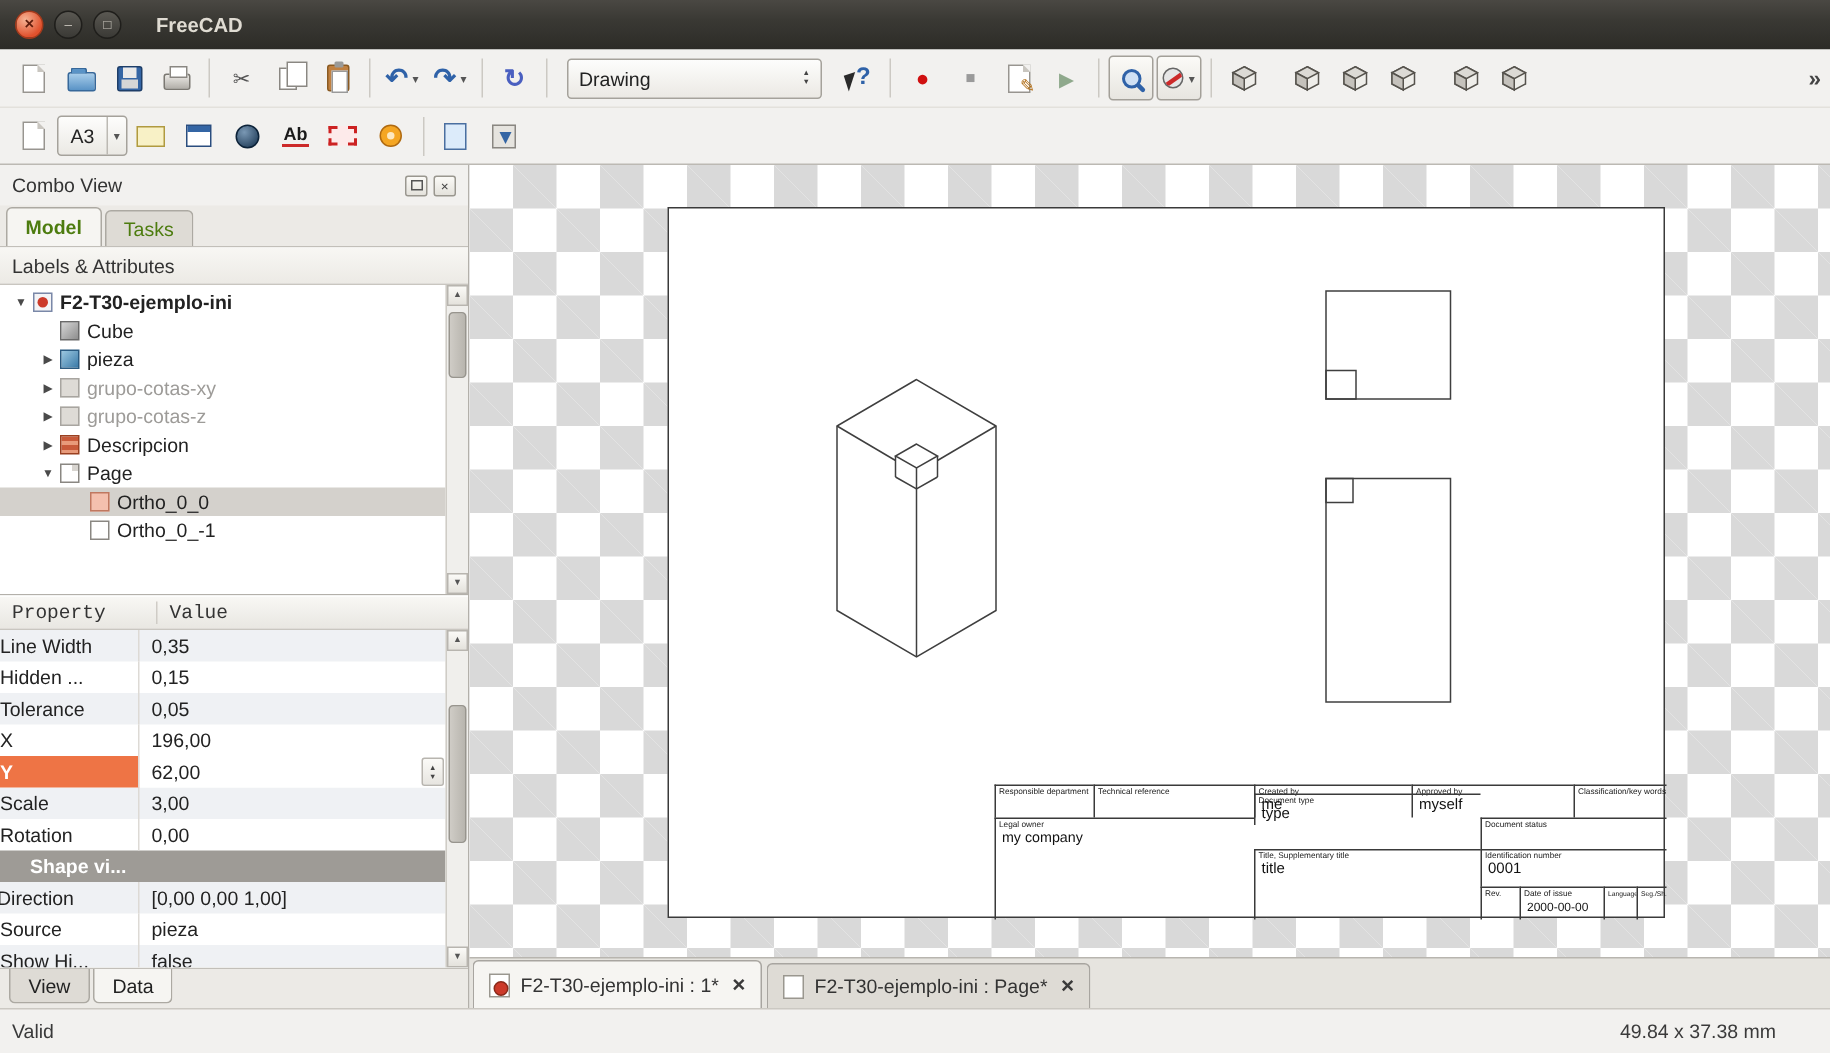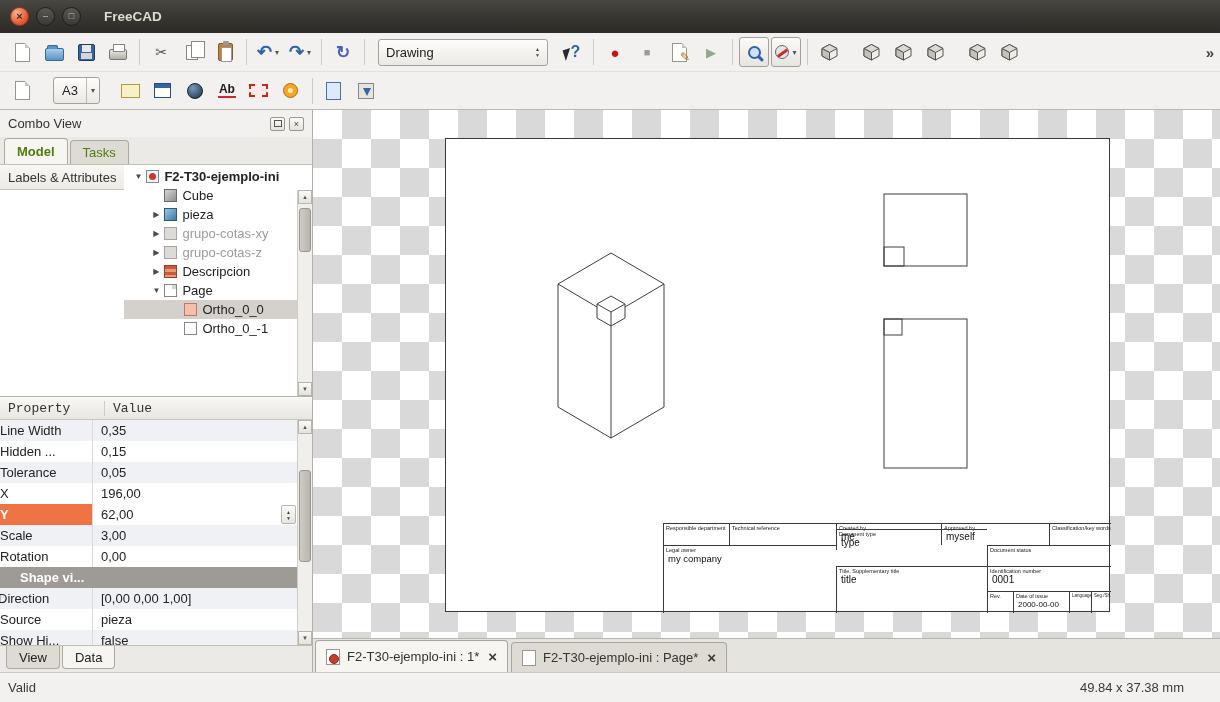--- a/index.html
+++ b/index.html
@@ -50,21 +50,21 @@
 .cursor-shape{width:0;height:0;border-top:11px solid #2a2a2a;border-right:8px solid transparent;transform:rotate(-18deg);margin-right:-1px;margin-top:4px;}
 .q{color:#2f62a8;font-weight:bold;font-size:16px;}
 .mag{width:13px;height:13px;border:2px solid #2f62a8;border-radius:50%;background:#cfe0f4;position:relative;}
 .mag:after{content:"";position:absolute;width:7px;height:3px;background:#2f62a8;transform:rotate(45deg);right:-5px;bottom:-3px;border-radius:2px;}
 .dstyle{width:14px;height:14px;border:1px solid #666;border-radius:50%;background:#e6e6e6;position:relative;overflow:hidden;}
 .dstyle:after{content:"";position:absolute;left:-2px;top:5px;width:19px;height:3px;background:#cc2a2a;transform:rotate(-35deg);}
 .pencil-overlay{position:absolute;right:4px;bottom:3px;font-size:12px;color:#b06a10;}
 .combo{width:170px;height:27px;background:linear-gradient(#fdfdfc,#ebe9e4);border:1px solid #a5a29b;border-radius:3px;display:flex;align-items:center;padding:0 7px;margin:0 8px;gap:21px;}
 .combo .clabel{flex:1;font-size:13px;color:#222;}
 .spinstack{display:flex;flex-direction:column;align-items:center;font-size:5px;color:#444;line-height:6px;}
-.a3btn{height:27px;border:1px solid #a5a29b;border-radius:3px;background:linear-gradient(#fdfdfc,#ebe9e4);display:flex;align-items:center;margin:0 15px;}
+.a3btn{height:27px;border:1px solid #a5a29b;border-radius:3px;background:linear-gradient(#fdfdfc,#ebe9e4);display:flex;align-items:center;margin:0 0;}
 .a3btn .a3label{padding:0 8px;font-size:13px;}
 .a3btn .a3arrow{border-left:1px solid #bcb9b3;height:100%;display:flex;align-items:center;padding:0 4px;font-size:8px;color:#555;}
 .ic-land{width:19px;height:14px;background:#f8f1c6;border:1px solid #b09a40;}
 .ic-bluewin{width:17px;height:15px;background:#fff;border:1px solid #2a4d7e;position:relative;}
 .ic-bluewin:before{content:"";position:absolute;left:0;top:0;right:0;height:4px;background:#3465a4;}
 .ic-sphere{width:16px;height:16px;border-radius:50%;background:radial-gradient(circle at 35% 30%,#7a98b4,#14304c);border:1px solid #0c2238;}
 .ic-ab{font-size:12px;font-weight:bold;color:#1a1a1a;border-bottom:2px solid #cc2a2a;line-height:1.1;padding:0 1px;}
 .ic-clip{width:19px;height:13px;border:2px dashed #cc2222;background:#fdeaea;}
 .ic-symbol{width:15px;height:15px;border-radius:50%;background:#f5a623;border:1px solid #b06a10;position:relative;}
 .ic-symbol:after{content:"";position:absolute;left:4px;top:4px;width:5px;height:5px;border-radius:50%;background:#fde8c0;}
@@ -79,21 +79,21 @@
 .right-col{flex:1;display:flex;flex-direction:column;min-width:0;}
 
 
 .combo-head{height:27px;flex:none;display:flex;align-items:center;padding:0 8px;font-size:13px;color:#333;}
 .combo-head .spring{flex:1;}
 .mini-btn{width:15px;height:14px;border:1px solid #9a978f;background:linear-gradient(#fbfaf7,#e4e2dc);display:flex;align-items:center;justify-content:center;margin-left:4px;font-size:9px;color:#444;border-radius:2px;}
 .float-box{width:8px;height:7px;border:1px solid #555;display:block;}
 .panel-tabs{height:28px;flex:none;display:flex;align-items:flex-end;padding:0 4px;background:#eceae6;border-bottom:1px solid #c2bfb9;}
 .ptab{height:24px;display:flex;align-items:center;padding:0 12px;border:1px solid #aca9a2;border-bottom:none;border-radius:4px 4px 0 0;background:#dedbd5;margin-right:2px;font-size:13px;color:#4d7c0f;}
 .ptab.active{background:#f6f5f2;font-weight:bold;height:26px;}
-.tree-frame{height:232px;flex:none;display:flex;background:#fff;border-bottom:1px solid #b3b0aa;position:relative;}
+.tree-frame{height:232px;flex:none;display:flex;flex-direction:column;background:#fff;border-bottom:1px solid #b3b0aa;position:relative;}
 .tree-header{height:25px;flex:none;background:linear-gradient(#f8f7f4,#eceae5);border-bottom:1px solid #c9c6c0;display:flex;align-items:center;padding:0 8px;font-size:13px;color:#333;}
 .tree-body{flex:1;overflow:hidden;padding-top:2px;padding-right:15px;}
 .trow{display:flex;align-items:center;height:19px;white-space:nowrap;}
 .trow.selected{background:#d4d1cc;}
 .exp{width:16px;text-align:center;font-size:8px;color:#4a4a4a;flex:none;}
 .ticon{width:13px;height:13px;margin-right:5px;flex:none;border:1px solid transparent;}
 .tlabel{font-size:13px;}
 .tlabel.bold{font-weight:bold;}
 .tlabel.gray{color:#9d9b98;}
 .pl0{padding-left:6px;}

